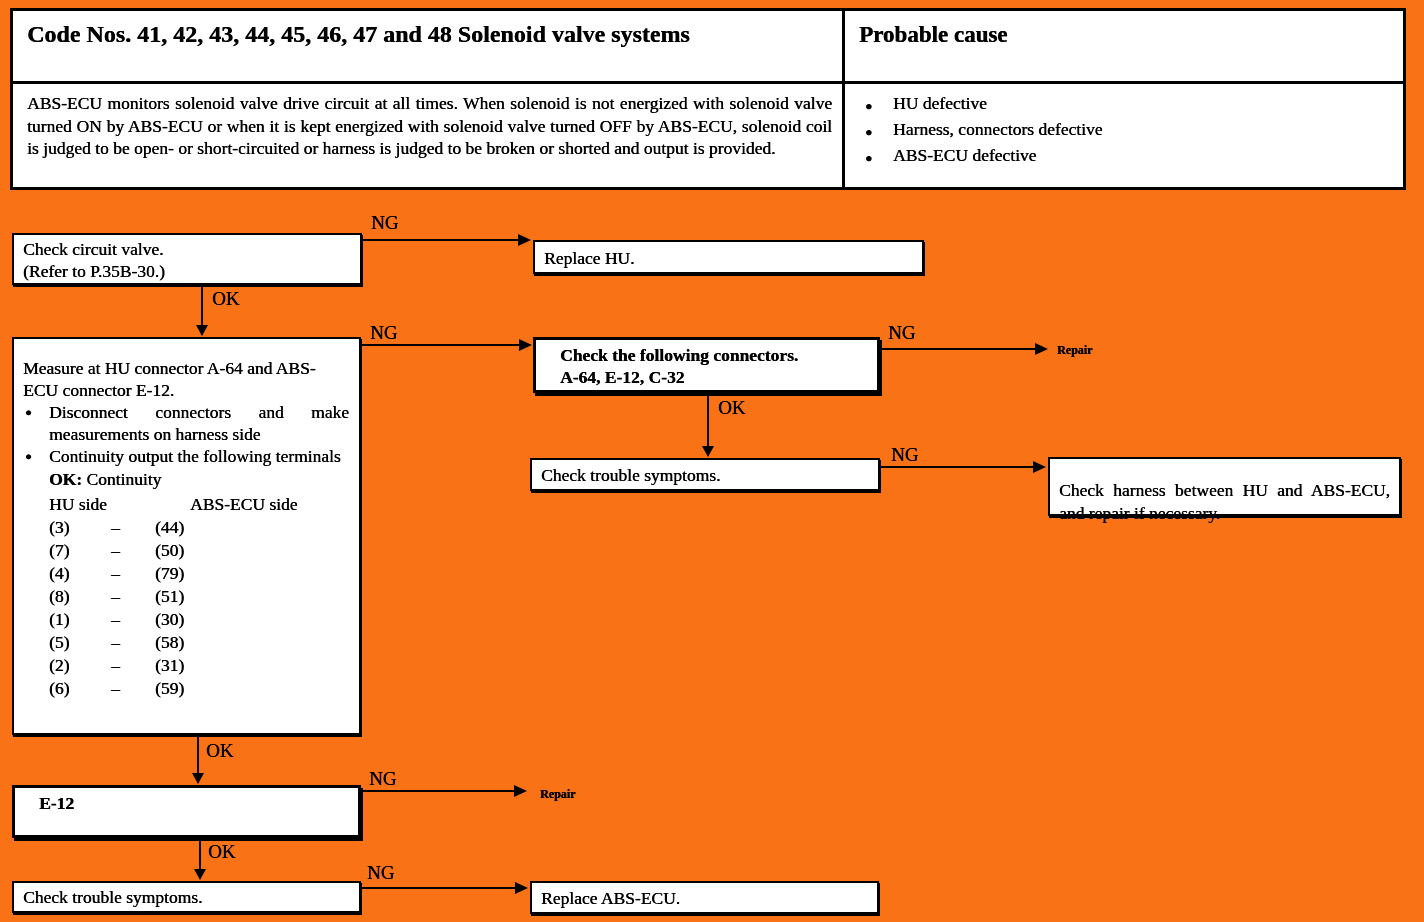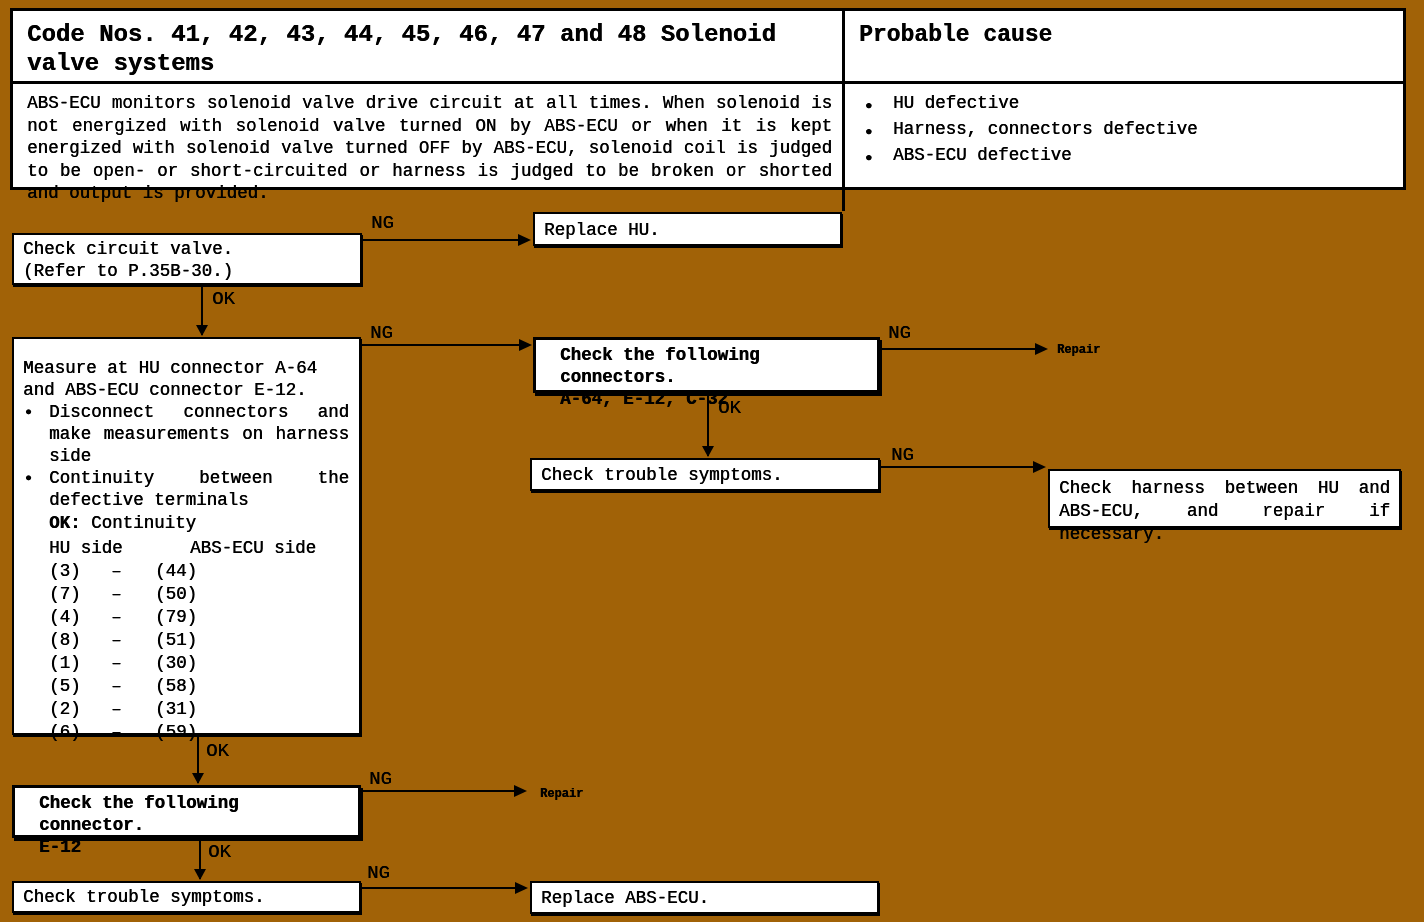--- a/index.html
+++ b/index.html
@@ -1,23 +1,23 @@
 <!DOCTYPE html>
 <html><head>
 <meta charset="utf-8">
 <style>
   * { box-sizing: border-box; margin: 0; padding: 0; }
   html, body { background: #ffffff; }
   .page {
     position: relative;
     width: 1424px;
     height: 922px;
-    background: #a16207;
+    background: #f97316;
     color: #000;
-    font-family: Liberation Mono, monospace;
+    font-family: Liberation Serif, serif;
     text-shadow: 0.4px 0.2px 0 #000;
     overflow: hidden;
   }
 
   
   .header-table {
     position: absolute; left: 10px; top: 8px;
     width: 1396px; height: 182px;
     border: 3px solid #000;
     display: grid;
@@ -54,25 +54,25 @@
   }
   .fbox .bl { display: block; }
   .fbox-strong {
     border-width: 3px;
     font-weight: bold;
     box-shadow: 2px 3px 0 #000;
     padding-left: 24px;
   }
 
   #box-solenoid    { left: 12px;   top: 233px; width: 350px; height: 52px; }
-  #box-replace-hu  { left: 533px;  top: 212px; width: 309px; height: 34px; padding-top: 5px; }
+  #box-replace-hu  { left: 533px;  top: 240px; width: 391px; height: 34px; padding-top: 5px; }
   #box-measure     { left: 12px;   top: 337px; width: 349px; height: 398px; padding-top: 18px; }
   #box-connectors  { left: 533px;  top: 337px; width: 347px; height: 56px; padding-top: 4px; }
   #box-trouble-1   { left: 530px;  top: 458px; width: 350px; height: 33px; padding-top: 4px; }
-  #box-harness     { left: 1048px; top: 469px; width: 353px; height: 59px; padding-top: 6px; line-height: 23px; text-align: justify; }
+  #box-harness     { left: 1048px; top: 457px; width: 353px; height: 59px; padding-top: 20px; line-height: 23px; text-align: justify; }
   #box-e12         { left: 12px;   top: 785px; width: 349px; height: 53px; padding-top: 4px; }
   #box-trouble-2   { left: 12px;   top: 881px; width: 349px; height: 32px; padding-top: 3px; }
   #box-replace-abs { left: 530px;  top: 881px; width: 349px; height: 33px; padding-top: 4px; }
 
   
   .m-intro { text-align: left; }
   .m-bullet { display: flex; }
   .m-bullet .bdot { width: 26px; font-size: 11px; line-height: 22px; padding-left: 2px; }
   .m-bullet .btxt { flex: 1; text-align: justify; padding-right: 1px; }
   .m-okline { padding-left: 26px; margin-top: 1px; }
@@ -164,21 +164,21 @@
   <div class="va" id="a-ok1"></div>
 
   <div class="fbox" id="box-measure">
     <div class="m-intro">Measure at HU connector A-64 and ABS-ECU connector E-12.</div>
     <div class="m-bullet">
       <span class="bdot">●</span>
       <span class="btxt">Disconnect connectors and make measurements on harness side</span>
     </div>
     <div class="m-bullet">
       <span class="bdot">●</span>
-      <span class="btxt">Continuity between the defective terminals</span>
+      <span class="btxt">Continuity output the following terminals</span>
     </div>
     <div class="m-okline">
       <span class="okkey">OK:</span>
       <span> </span>
       <span>Continuity</span>
     </div>
     <div class="m-cols">
       <span class="c-hu">HU side</span>
       <span>ABS-ECU side</span>
     </div>
@@ -241,21 +241,20 @@
   </div>
   <span class="lbl" id="ng4">NG</span>
   <div class="ha" id="a-ng4"></div>
   <div class="fbox" id="box-harness">
     <span>Check harness between HU and ABS-ECU, and repair if necessary.</span>
   </div>
 
   <span class="lbl" id="ok3">OK</span>
   <div class="va" id="a-ok3"></div>
   <div class="fbox fbox-strong" id="box-e12">
-    <span class="bl">Check the following connector.</span>
     <span class="bl">E-12</span>
   </div>
   <span class="lbl" id="ng5">NG</span>
   <div class="ha" id="a-ng5"></div>
   <span class="lbl lbl-repair" id="repair2">Repair</span>
 
   <span class="lbl" id="ok4">OK</span>
   <div class="va" id="a-ok4"></div>
   <div class="fbox" id="box-trouble-2">
     <span class="bl">Check trouble symptoms.</span>

